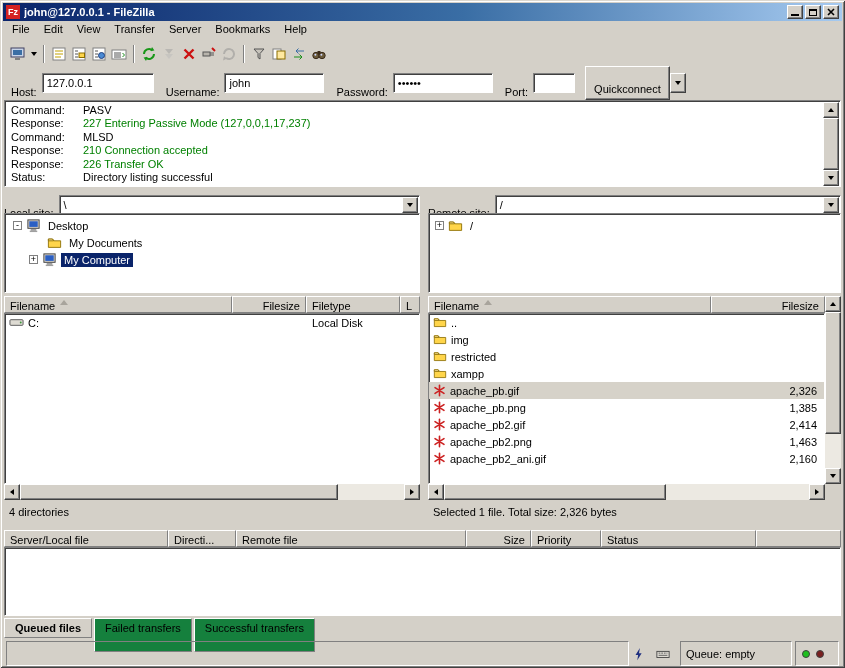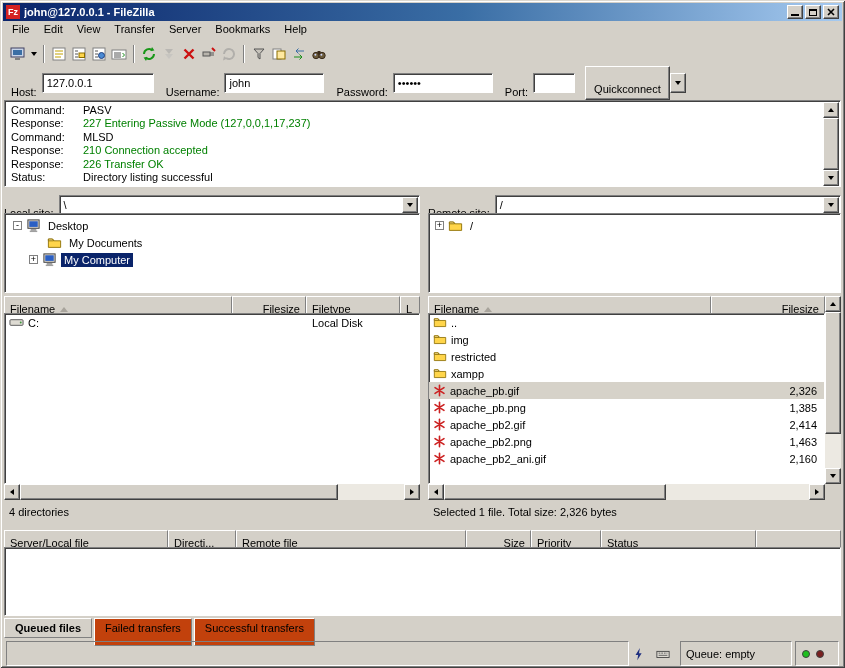--- a/index.html
+++ b/index.html
@@ -55,39 +55,39 @@
 
   .trow { height:17px; display:flex; align-items:center; white-space:nowrap; }
   .expander { width:9px; height:9px; border:1px solid #808080; background:#fff; font-size:9px; line-height:7px;
               text-align:center; margin-right:4px; flex:0 0 auto; }
   .tlabel { padding:1px 3px; }
   .tsel { background:#0a246a; color:#fff; }
   .ico { display:inline-flex; align-items:center; margin-right:4px; flex:0 0 auto; }
 
   .hrow { display:flex; height:17px; }
   .hcell { height:17px; background:#d4d0c8; border:1px solid; border-color:#fff #808080 #808080 #fff;
-           padding:12px 5px; display:flex; align-items:center; overflow:hidden; white-space:nowrap; }
+           padding:3px 5px; display:flex; overflow:hidden; white-space:nowrap; }
   .hcell.num { justify-content:flex-end; }
   .sortup { width:0; height:0; border-left:4px solid transparent; border-right:4px solid transparent;
             border-bottom:5px solid #a8a49c; margin-left:5px; }
 
   .list { overflow:hidden; }
   .lrow { height:17px; display:flex; align-items:center; padding-left:4px; white-space:nowrap; }
   .lrow.sel { background:#d6d2c9; }
   .fname { flex:1; overflow:hidden; }
   .fsize { width:100px; text-align:right; padding-right:7px; }
 
   .sbtn { position:absolute; width:16px; height:16px; background:#d4d0c8; border:1px solid; border-color:#fff #404040 #404040 #fff;
           box-shadow: inset -1px -1px 0 #808080; display:flex; align-items:center; justify-content:center; }
   .thumb { position:absolute; background:#d4d0c8; border:1px solid; border-color:#fff #404040 #404040 #fff;
            box-shadow: inset -1px -1px 0 #808080; }
   .sbtrack { background:#ece9e2; }
 
   .tabs { left:4px; top:618px; display:flex; align-items:flex-start; }
-  .tab { height:28px; padding:3px 10px 0; background:#c2410c; border:1px solid; border-color:#fff #808080 #808080 #fff; margin-right:2px; }
+  .tab { height:34px; padding:3px 10px 0; background:#15803d; border:1px solid; border-color:#fff #808080 #808080 #fff; margin-right:2px; }
   .tab.active { background:#d4d0c8; font-weight:bold; height:20px; }
 
   .statusbar { left:3px; top:642px; width:839px; height:23px; display:flex; align-items:center; padding:0 3px; gap:3px; }
   .spanel { height:25px; border:1px solid; border-color:#808080 #fff #fff #808080; display:flex; align-items:center; }
   .led { width:8px; height:8px; border-radius:50%; border:1px solid #404040; margin-left:6px; }
   .led.on  { background:#1fbf1f; }
   .led.off { background:#7a2020; }
 </style>
 </head>
 <body>

